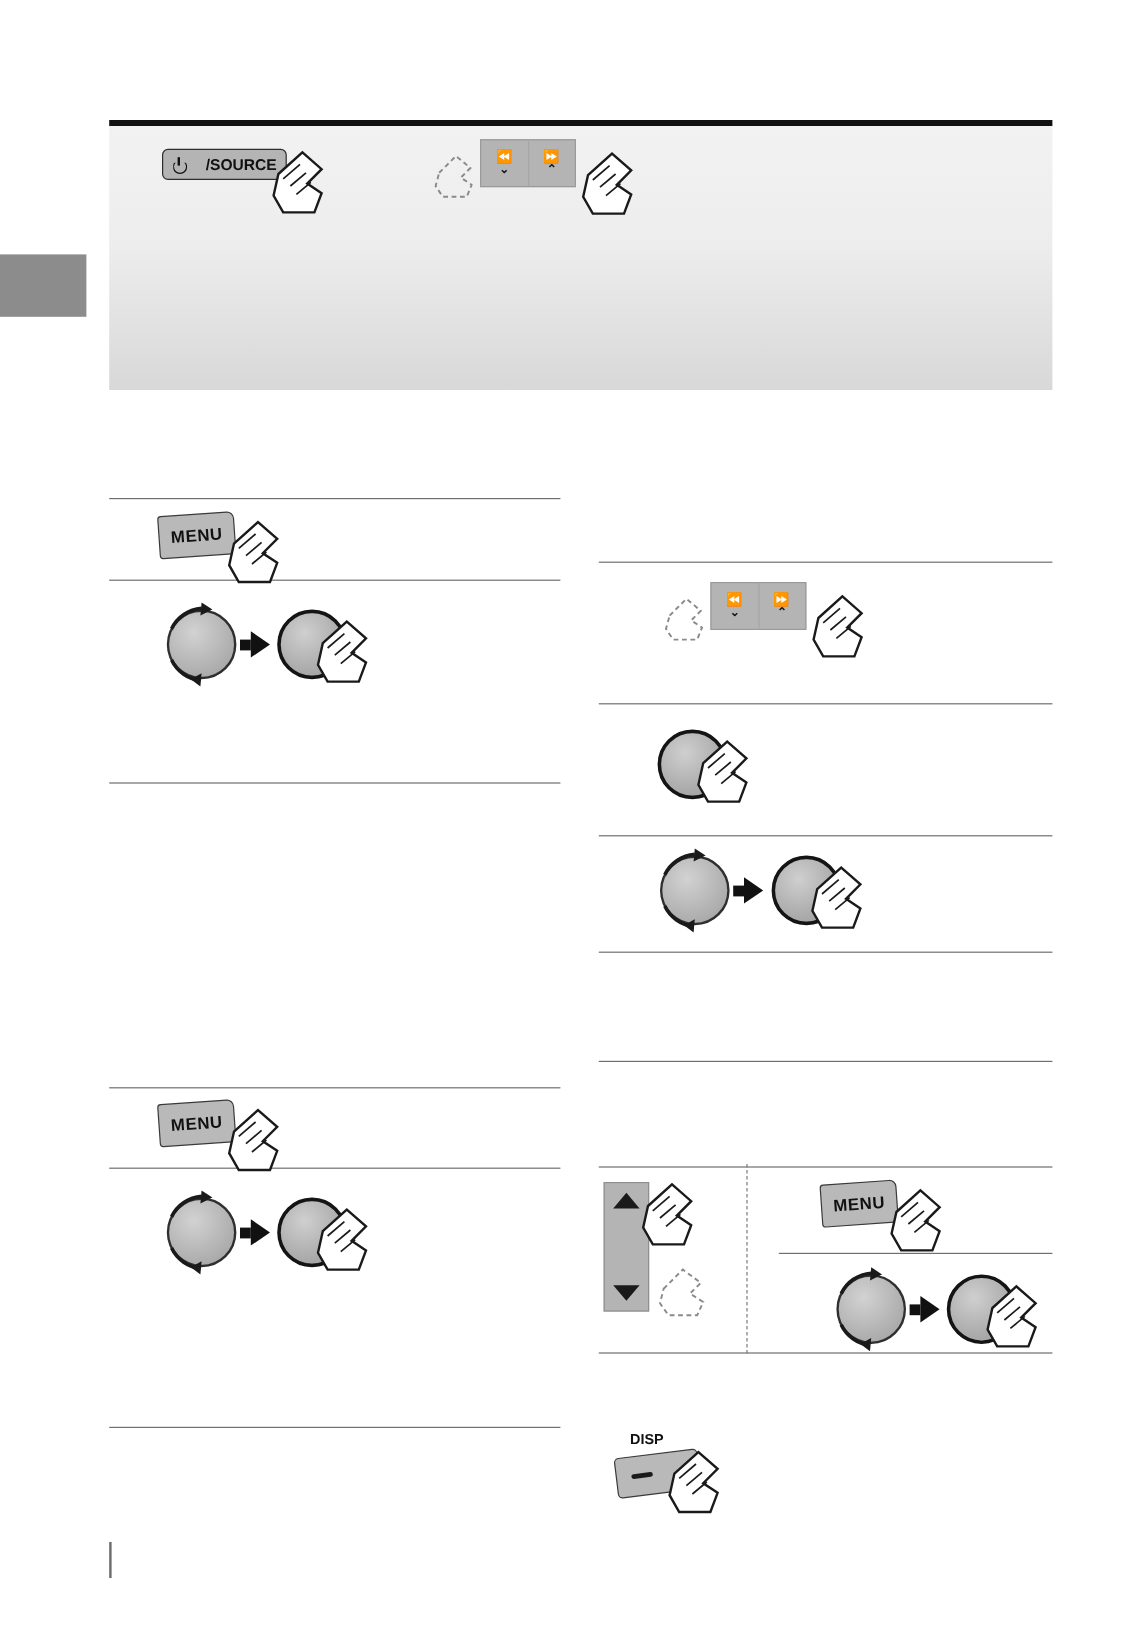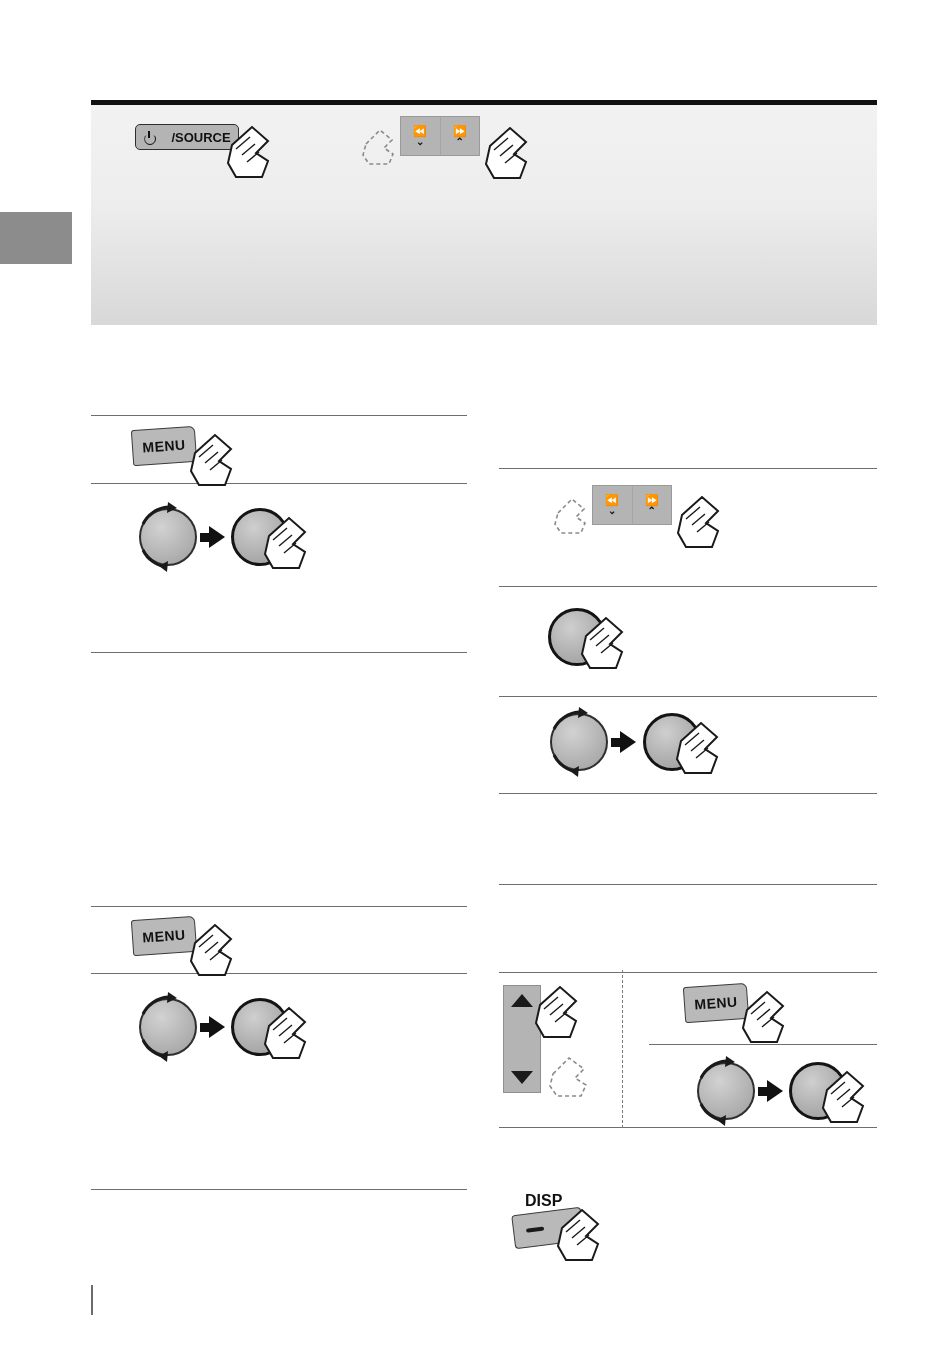--- a/index.html
+++ b/index.html
@@ -56,21 +56,21 @@
     background:#b9b9b9;
     border:1.5px solid #3a3a3a;
     border-radius:4px;
     transform: rotate(-7deg);
   }
   .disp-key .dash {
     position:absolute; left:12px; top:14px; width:18px; height:4px;
     background:#1a1a1a; border-radius:2px;
   }
   .disp-label {
-    position:absolute; font-size:16px; font-weight:bold; color:#111;
+    position:absolute; font-size:12px; font-weight:bold; color:#111;
   }
 
   
   .source-key {
     position:absolute;
     width:104px; height:26px;
     background:#b4b4b4;
     border:1.5px solid #2d2d2d;
     border-radius:5px;
     display:flex; align-items:center; justify-content:center;

